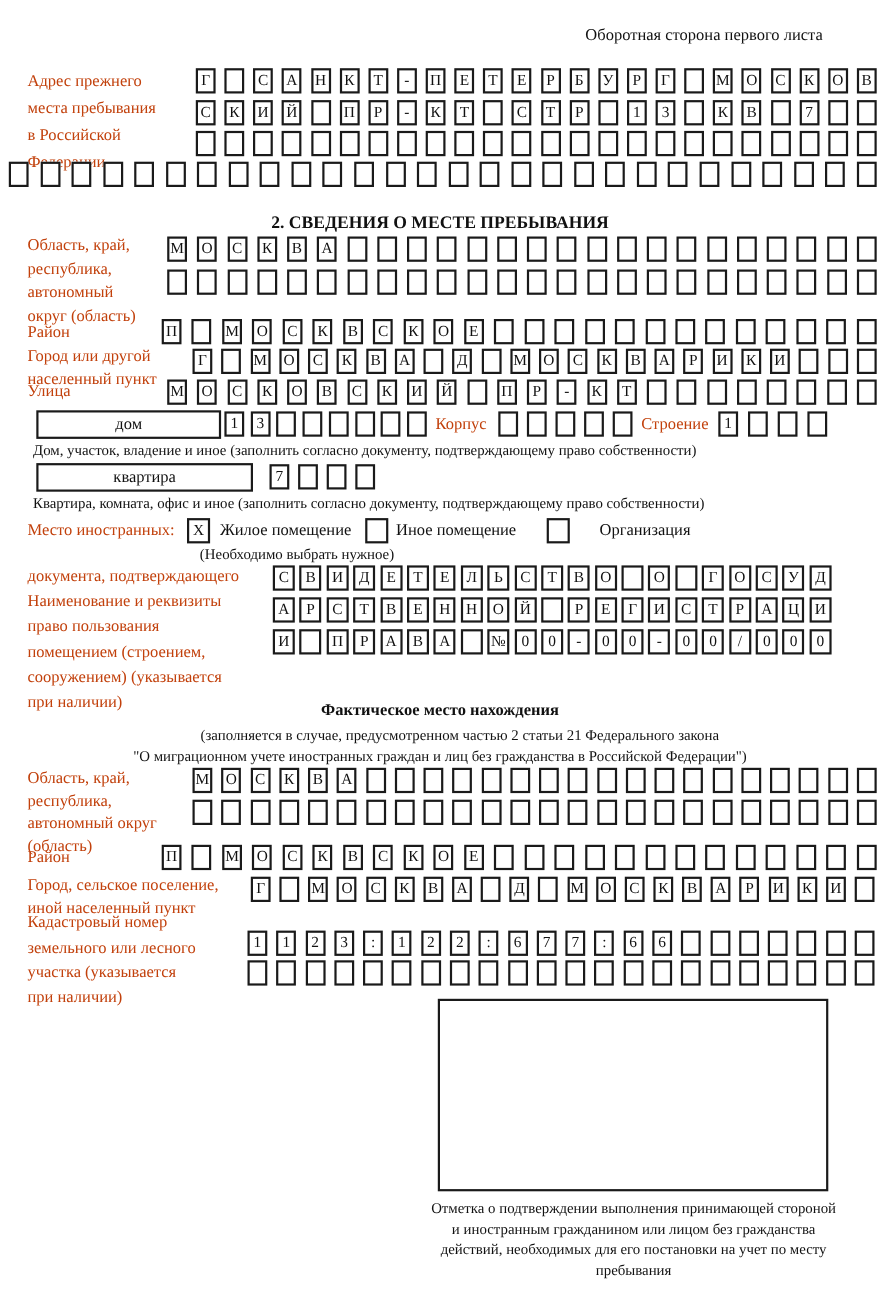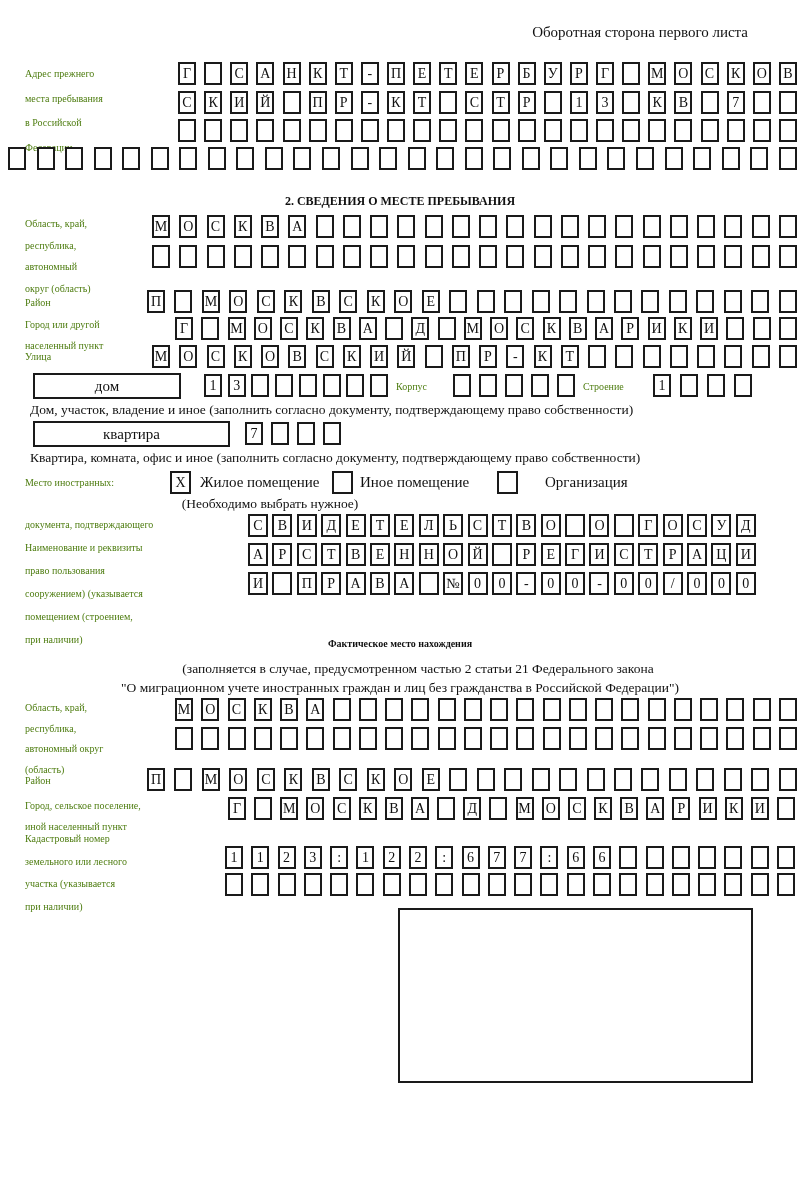--- a/index.html
+++ b/index.html
@@ -1,28 +1,28 @@
 <!DOCTYPE html>
 <html><head>
 <meta charset="utf-8">
 <style>
   html,body{margin:0;padding:0;background:#fff;}
   #page{position:relative;width:800px;height:1180px;background:#ffffff;
         font-family:"Liberation Serif","DejaVu Serif",serif;color:#111;overflow:hidden;}
-  .lbl{position:absolute;font-size:10px;line-height:21.5px;color:#4d7c0f;}
+  .lbl{position:absolute;font-size:15px;line-height:21.5px;color:#c2410c;}
   .lbl-line{white-space:nowrap;}
   .boxrow{position:absolute;display:flex;justify-content:space-between;}
   .cb{flex:0 0 18px;height:23px;border:2px solid #1a1a1a;box-sizing:border-box;
       text-align:center;font-size:14px;line-height:19px;background:#fff;}
   .cb.w20{flex-basis:20px;}
   .widebox{position:absolute;border:2px solid #1a1a1a;box-sizing:border-box;height:26px;
       text-align:center;font-size:15px;line-height:22px;background:#fff;}
   .caption{position:absolute;font-size:13.5px;color:#111;}
   .center{left:0;right:0;text-align:center;}
-  .title{position:absolute;font-weight:bold;font-size:12px;}
+  .title{position:absolute;font-weight:bold;font-size:16px;}
   .chk{position:absolute;width:21px;height:23px;border:2px solid #1a1a1a;box-sizing:border-box;
       text-align:center;font-size:14px;line-height:19px;background:#fff;}
   .opt-label{position:absolute;font-size:15px;line-height:23px;}
   .stamp{position:absolute;border:2px solid #1a1a1a;box-sizing:border-box;background:#fff;}
 </style>
 </head>
 <body>
 
 <div id="page">
 
@@ -284,21 +284,21 @@
       <div class="cb"></div>
       <div class="cb"></div>
       <div class="cb"></div>
       <div class="cb"></div>
       <div class="cb"></div>
       <div class="cb"></div>
       <div class="cb"></div>
       <div class="cb"></div>
     </div>
 
-  <div class="widebox" style="top:373px;left:33px;width:148px;">дом</div>
+  <div class="widebox" style="top:373px;left:33px;width:168px;">дом</div>
   <div class="boxrow" style="top:374px;left:204px;width:184px;">
       <div class="cb">1</div>
       <div class="cb">3</div>
       <div class="cb"></div>
       <div class="cb"></div>
       <div class="cb"></div>
       <div class="cb"></div>
       <div class="cb"></div>
       <div class="cb"></div>
     </div>
@@ -334,22 +334,22 @@
   <div class="chk" style="top:471px;left:332px;"></div>
   <div class="opt-label" style="top:471px;left:360px;">Иное помещение</div>
   <div class="chk" style="top:471px;left:497px;"></div>
   <div class="opt-label" style="top:471px;left:545px;">Организация</div>
   <div class="caption" style="top:496px;left:145px;width:250px;text-align:center;">(Необходимо выбрать нужное)</div>
 
   <div class="lbl" style="top:513px;left:25px;line-height:23px;">
     <div class="lbl-line">документа, подтверждающего</div>
     <div class="lbl-line">Наименование и реквизиты</div>
     <div class="lbl-line">право пользования</div>
+    <div class="lbl-line">помещением (строением,</div>
     <div class="lbl-line">сооружением) (указывается</div>
-    <div class="lbl-line">помещением (строением,</div>
     <div class="lbl-line">при наличии)</div>
   </div>
   <div class="boxrow" style="top:514px;left:248px;width:508px;">
       <div class="cb w20">С</div>
       <div class="cb w20">В</div>
       <div class="cb w20">И</div>
       <div class="cb w20">Д</div>
       <div class="cb w20">Е</div>
       <div class="cb w20">Т</div>
       <div class="cb w20">Е</div>
@@ -408,21 +408,21 @@
       <div class="cb w20">0</div>
       <div class="cb w20">-</div>
       <div class="cb w20">0</div>
       <div class="cb w20">0</div>
       <div class="cb w20">/</div>
       <div class="cb w20">0</div>
       <div class="cb w20">0</div>
       <div class="cb w20">0</div>
     </div>
 
-  <div class="title center" style="top:638px;font-size:10px;">Фактическое место нахождения</div>
+  <div class="title center" style="top:638px;font-size:15px;">Фактическое место нахождения</div>
   <div class="caption center" style="top:661px;padding-left:36px;">(заполняется в случае, предусмотренном частью 2 статьи 21 Федерального закона</div>
   <div class="caption center" style="top:680px;">"О миграционном учете иностранных граждан и лиц без гражданства в Российской Федерации")</div>
 
   <div class="lbl" style="top:698px;left:25px;line-height:20.5px;">
     <div class="lbl-line">Область, край,</div>
     <div class="lbl-line">республика,</div>
     <div class="lbl-line">автономный округ</div>
     <div class="lbl-line">(область)</div>
   </div>
   <div class="boxrow" style="top:698px;left:175px;width:622px;">
@@ -584,14 +584,15 @@
       <div class="cb"></div>
       <div class="cb"></div>
       <div class="cb"></div>
       <div class="cb"></div>
       <div class="cb"></div>
       <div class="cb"></div>
       <div class="cb"></div>
     </div>
 
   <div class="stamp" style="top:908px;left:398px;width:355px;height:175px;"></div>
+  <div class="caption" style="top:1090px;left:390px;width:372px;text-align:center;line-height:18.5px;">Отметка о подтверждении выполнения принимающей стороной и иностранным гражданином или лицом без гражданства действий, необходимых для его постановки на учет по месту пребывания</div>
 
 </div>
 
 </body></html>

